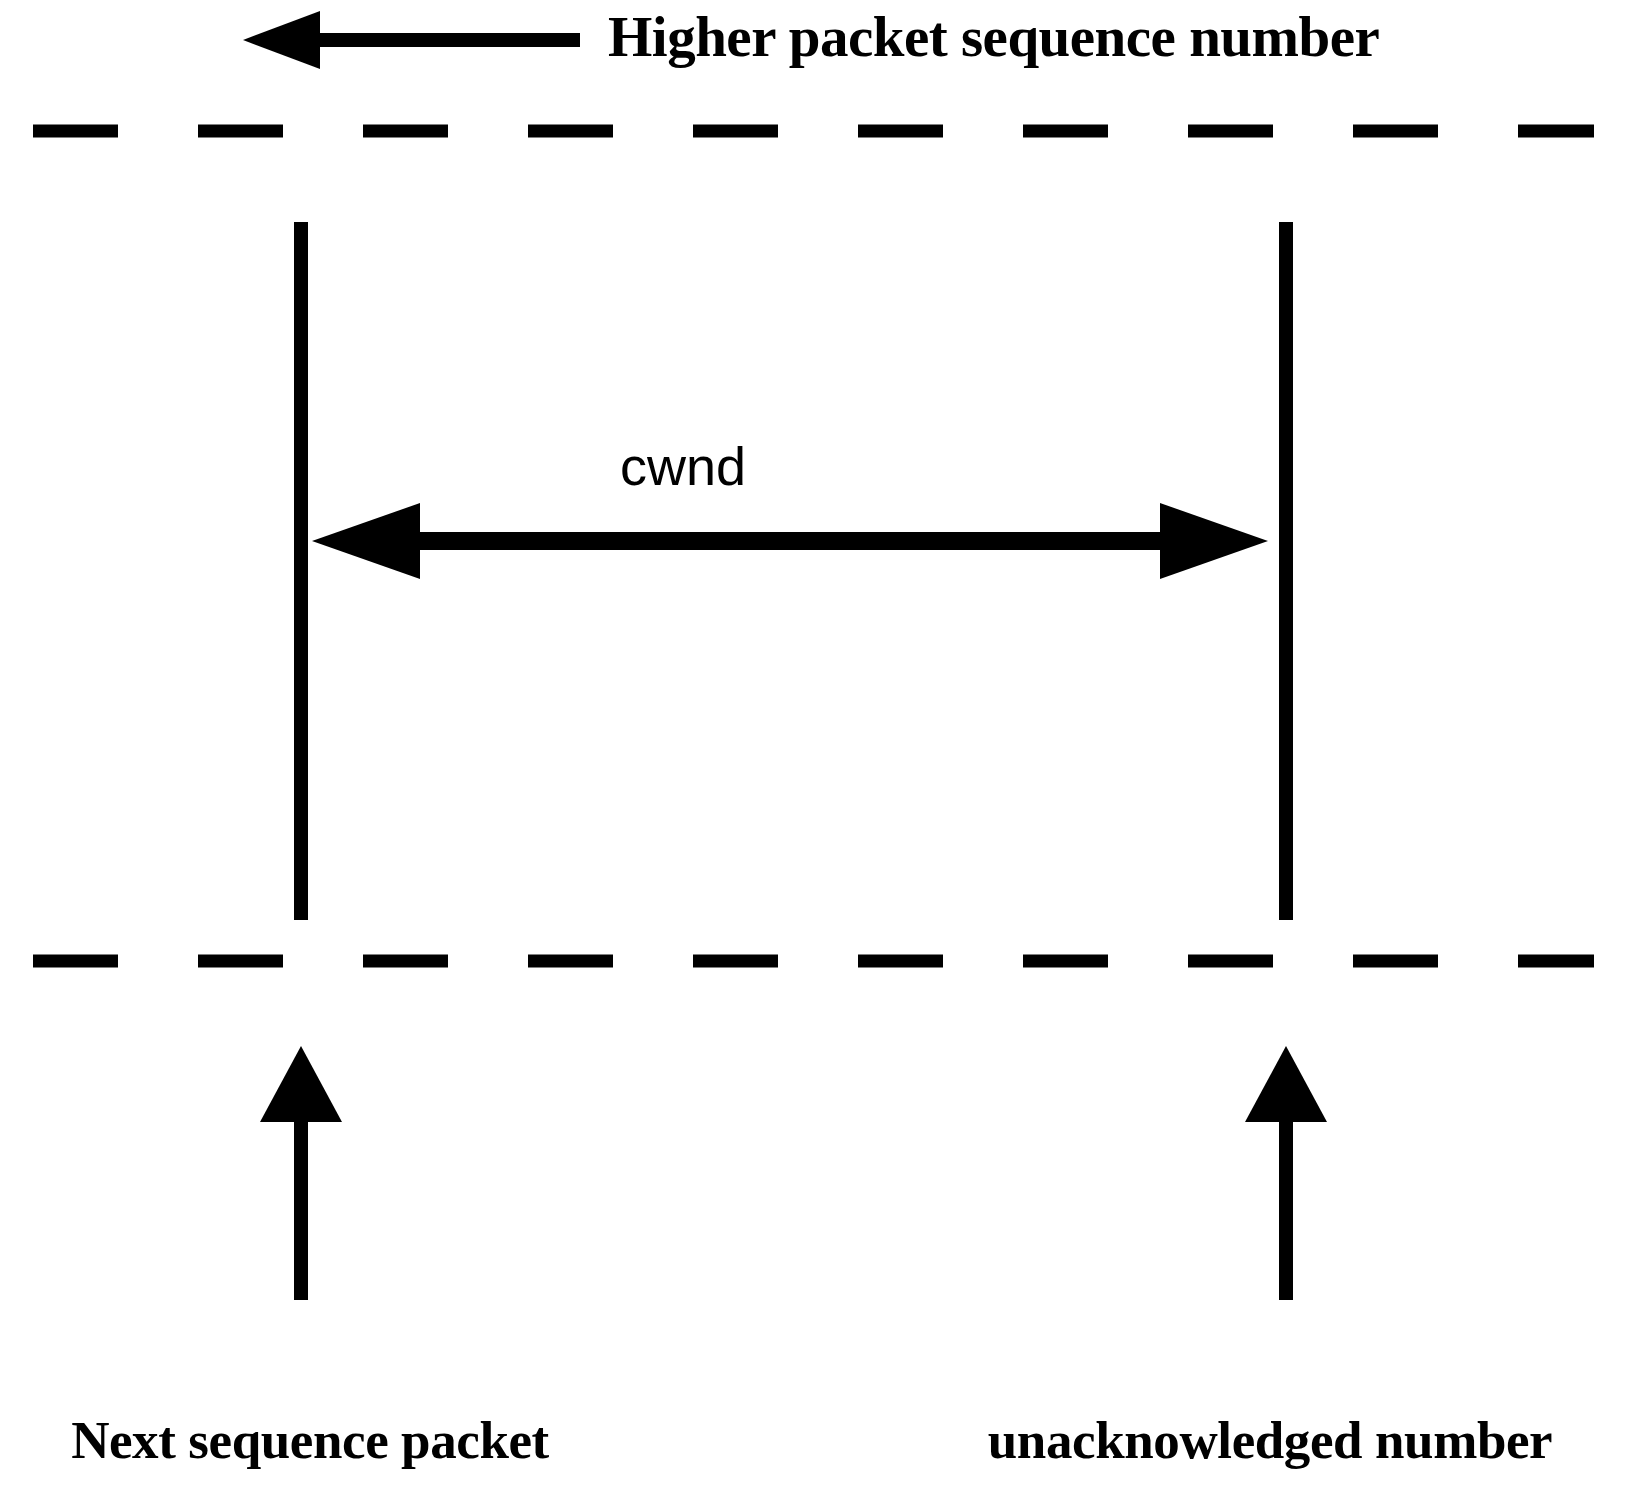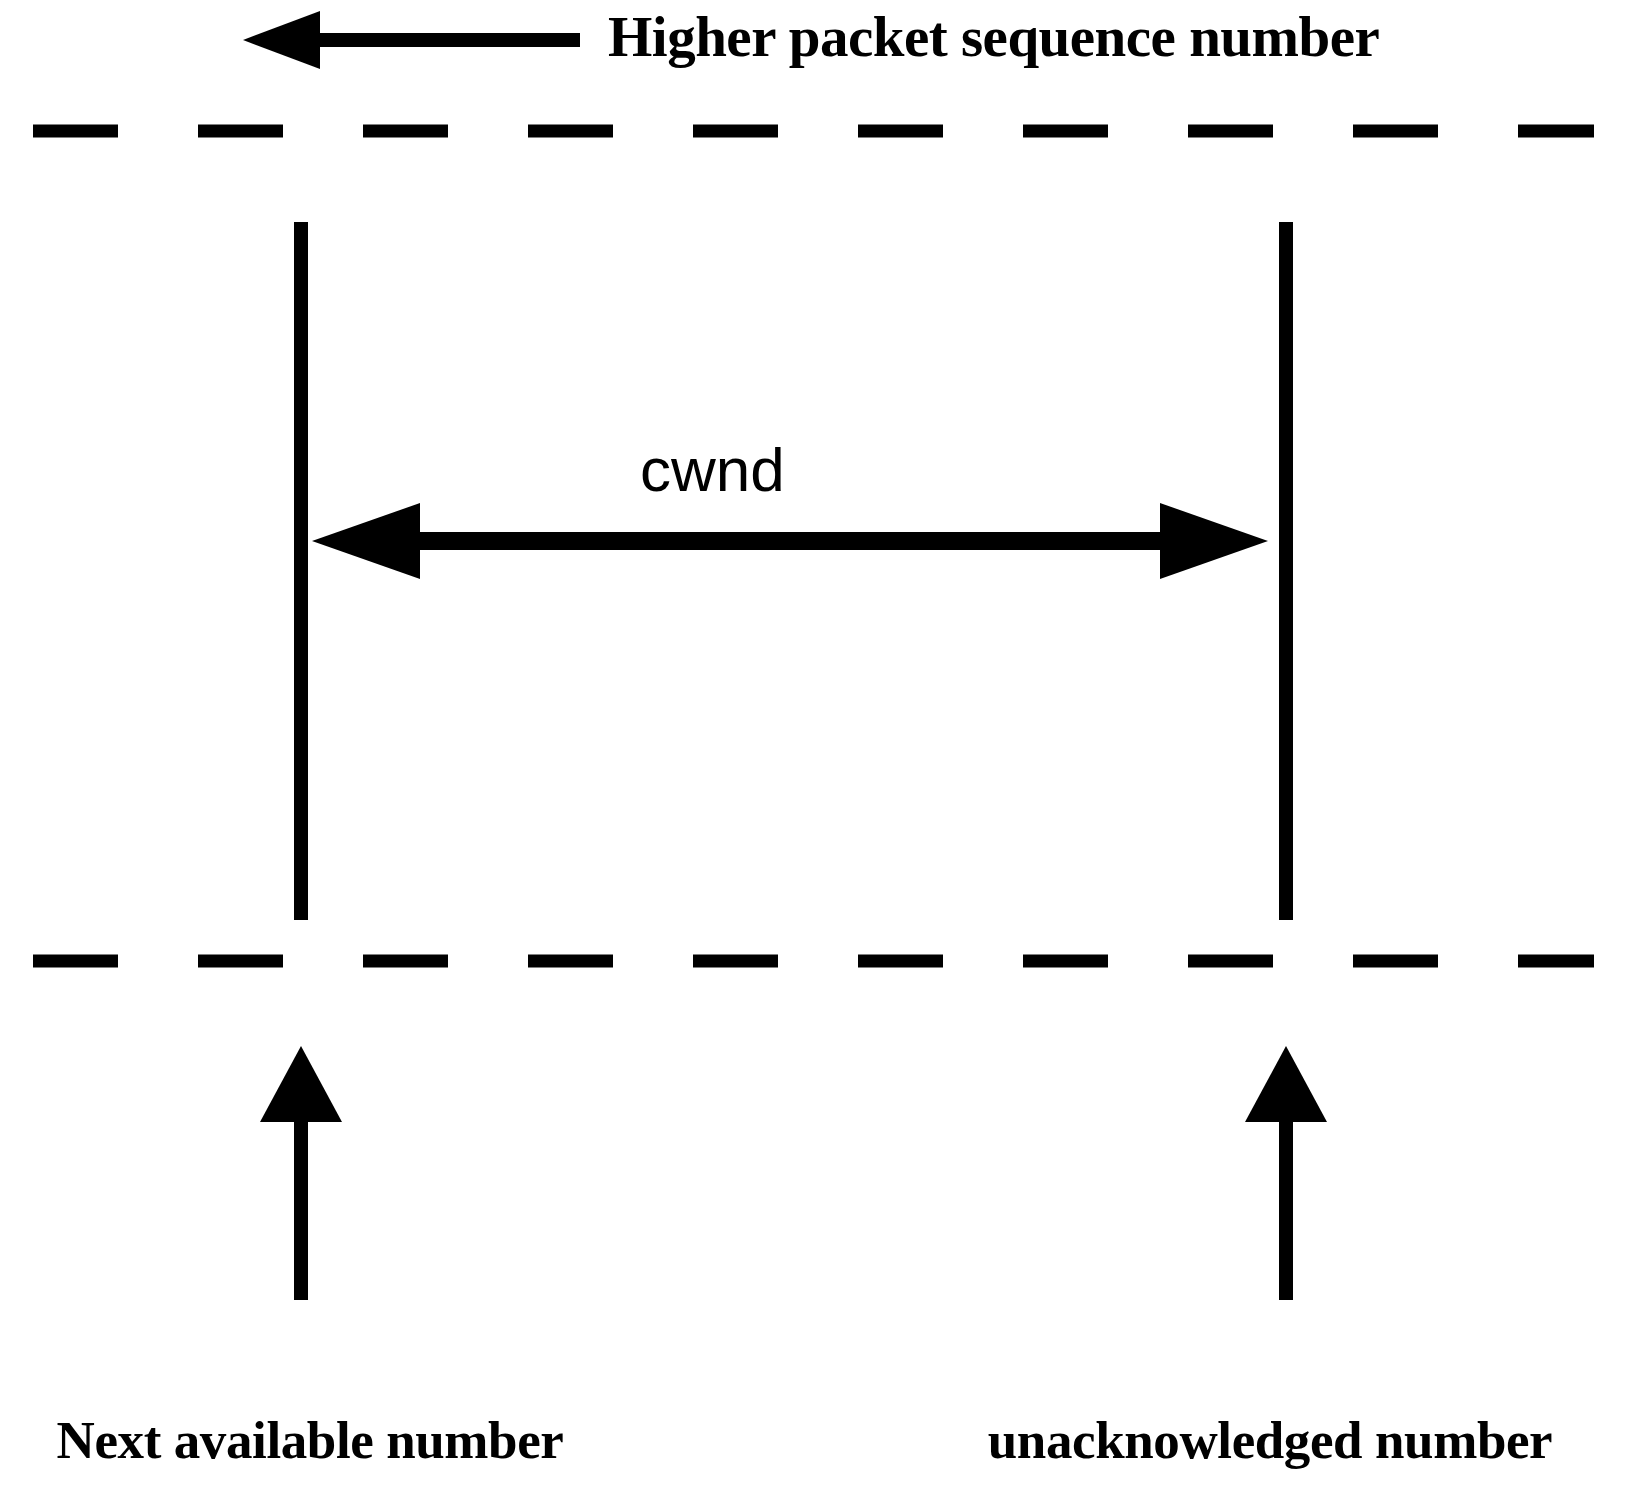--- a/index.html
+++ b/index.html
@@ -43,22 +43,21 @@
   }
   #label-higher {
     left: 608px;
     top: 6px;
     font-size: 57px;
     letter-spacing: -0.5px;
   }
   #label-cwnd {
     left: 620px;
     top: 437px;
-    font-size: 62px;
-    margin-left: 20px;
+    font-size: 54px;
   }
   #label-next-avail {
     left: 0px;
     top: 1298px;
     width: 620px;
     text-align: center;
     font-size: 53px;
     letter-spacing: -0.4px;
   }
   #label-unack {
@@ -118,21 +117,21 @@
       <polygon points="1286,1046 1245,1122 1327,1122" fill="#000000"></polygon>
     </g>
 
   </svg>
 
   <div class="txt serif-bold" id="label-higher">Higher packet sequence number</div>
 
   <div class="txt sans" id="label-cwnd">cwnd</div>
 
   <div class="txt serif-bold" id="label-next-avail">
-    <span class="label-line2">Next available number</span>
+    <span class="label-line2">Next sequence packet</span>
     
   </div>
 
   <div class="txt serif-bold" id="label-unack">
     <span class="label-line2">unacknowledged number</span>
     
   </div>
 
 </div>
 

